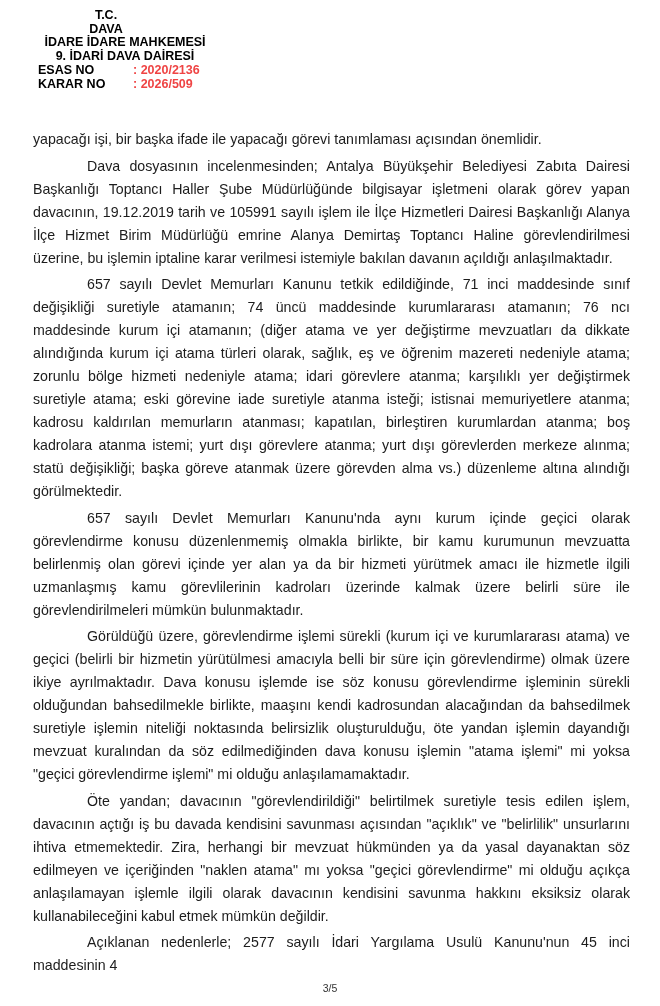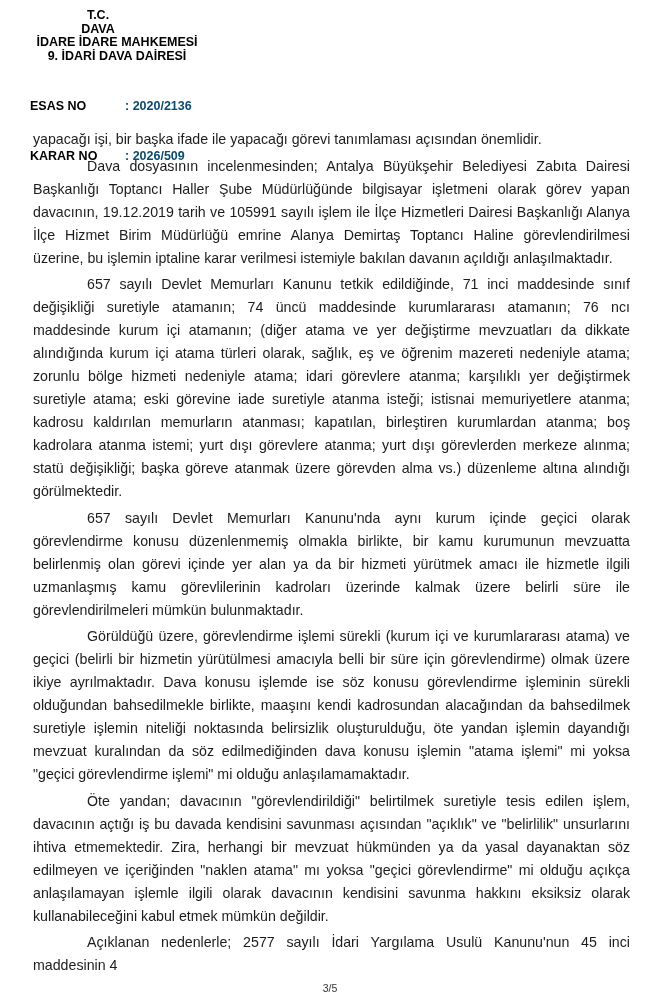--- a/index.html
+++ b/index.html
@@ -10,33 +10,33 @@
     background: #ffffff;
     font-family: "Liberation Sans", sans-serif;
     color: #1f1f1f;
     overflow: hidden;
   }
 
   
   .court-header {
     position: absolute;
     top: 9px;
-    left: 34px;
+    left: 42px;
     width: 166px;
     font-size: 12.5px;
     font-weight: bold;
     line-height: 13.7px;
     color: #000000;
   }
   .hl { text-align: center; white-space: nowrap; }
   .hl.shift { position: relative; left: -19px; }
   .case-rows { margin-left: -4px; margin-top: 0; }
-  .case-row { display: flex; white-space: nowrap; margin-top: 36px; }
+  .case-row { display: flex; white-space: nowrap; }
   .case-label { width: 95px; font-weight: bold; color: #000000; }
-  .case-value { font-weight: bold; color: #0c4a6e; text-align: center; }
+  .case-value { font-weight: bold; color: #ef4444; text-align: center; }
 
   
   .body-text {
     position: absolute;
     top: 128px;
     left: 33px;
     width: 597px;
     font-size: 14.2px;
     line-height: 23px;
     text-align: justify;

